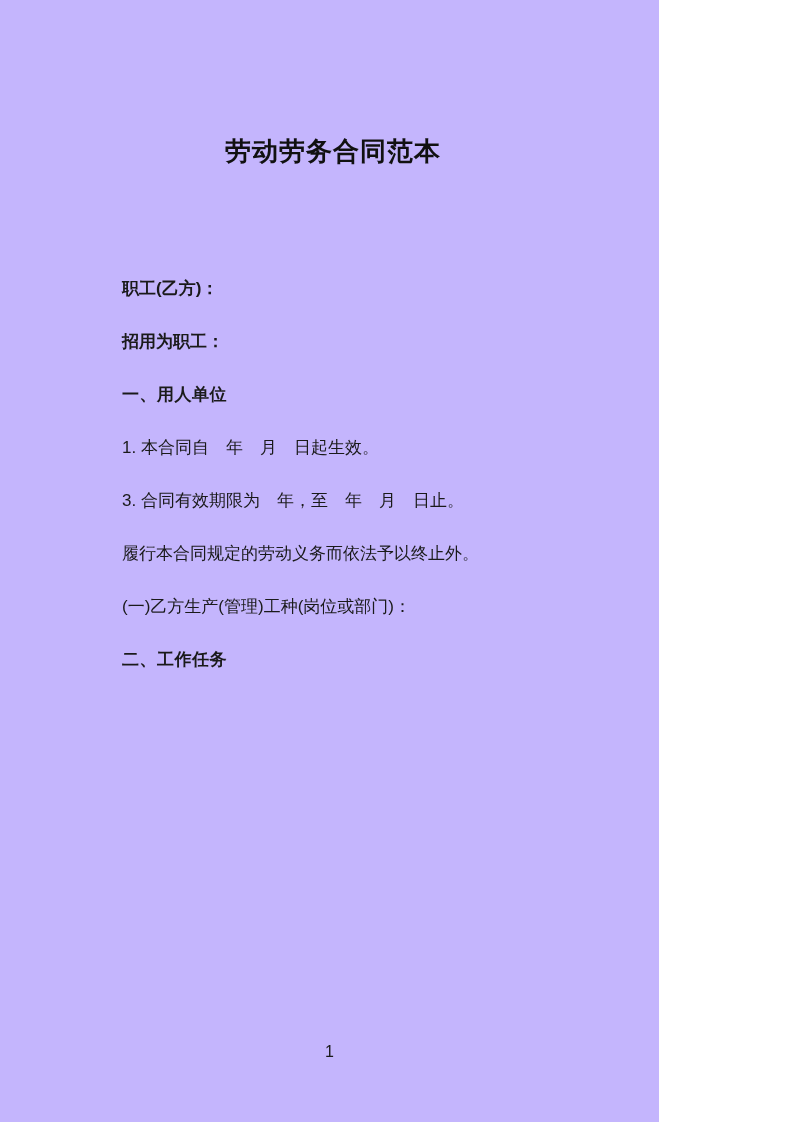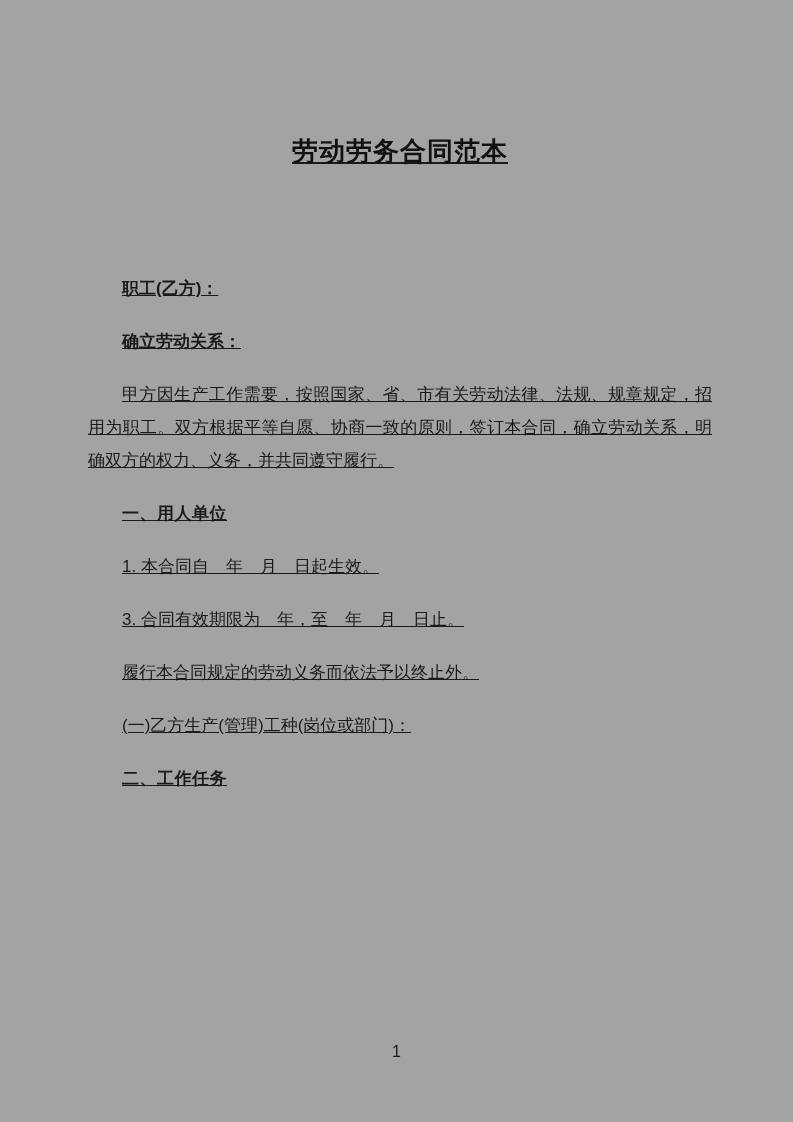--- a/index.html
+++ b/index.html
@@ -9,25 +9,24 @@
   }
   body {
     width: 793px;
     height: 1122px;
     font-family: "Liberation Sans", "DejaVu Sans", sans-serif;
     color: #1a1a1a;
     -webkit-font-smoothing: antialiased;
   }
   .page {
     position: relative;
-    width: 793px;
+    width: 659px;
     height: 1122px;
-    background: #a3a3a3;
+    background: #c4b5fd;
     overflow: hidden;
-    text-decoration: underline;
   }
   .content {
     padding: 136px 81px 0 88px;
     font-size: 17px;
     line-height: 33px;
   }
   .doc-title {
     font-size: 26px;
     line-height: 30px;
     font-weight: 700;
@@ -68,23 +67,22 @@
   }
 </style>
 </head>
 <body>
 
 <div class="page">
   <div class="content">
     <h1 class="doc-title">劳动劳务合同范本</h1>
 
     <div class="block label">职工(乙方)：</div>
-    <div class="block label">确立劳动关系：</div>
+    <div class="block label">招用为职工：</div>
 
-    <div class="block para">甲方因生产工作需要，按照国家、省、市有关劳动法律、法规、规章规定，招用为职工。双方根据平等自愿、协商一致的原则，签订本合同，确立劳动关系，明确双方的权力、义务，并共同遵守履行。</div>
 
     <div class="block heading">一、用人单位</div>
 
     <div class="block item">1. 本合同自　年　月　日起生效。</div>
     <div class="block item">3. 合同有效期限为　年，至　年　月　日止。</div>
     <div class="block item">履行本合同规定的劳动义务而依法予以终止外。</div>
 
     <div class="block item">(一)乙方生产(管理)工种(岗位或部门)：</div>
 
     <div class="block heading">二、工作任务</div>

